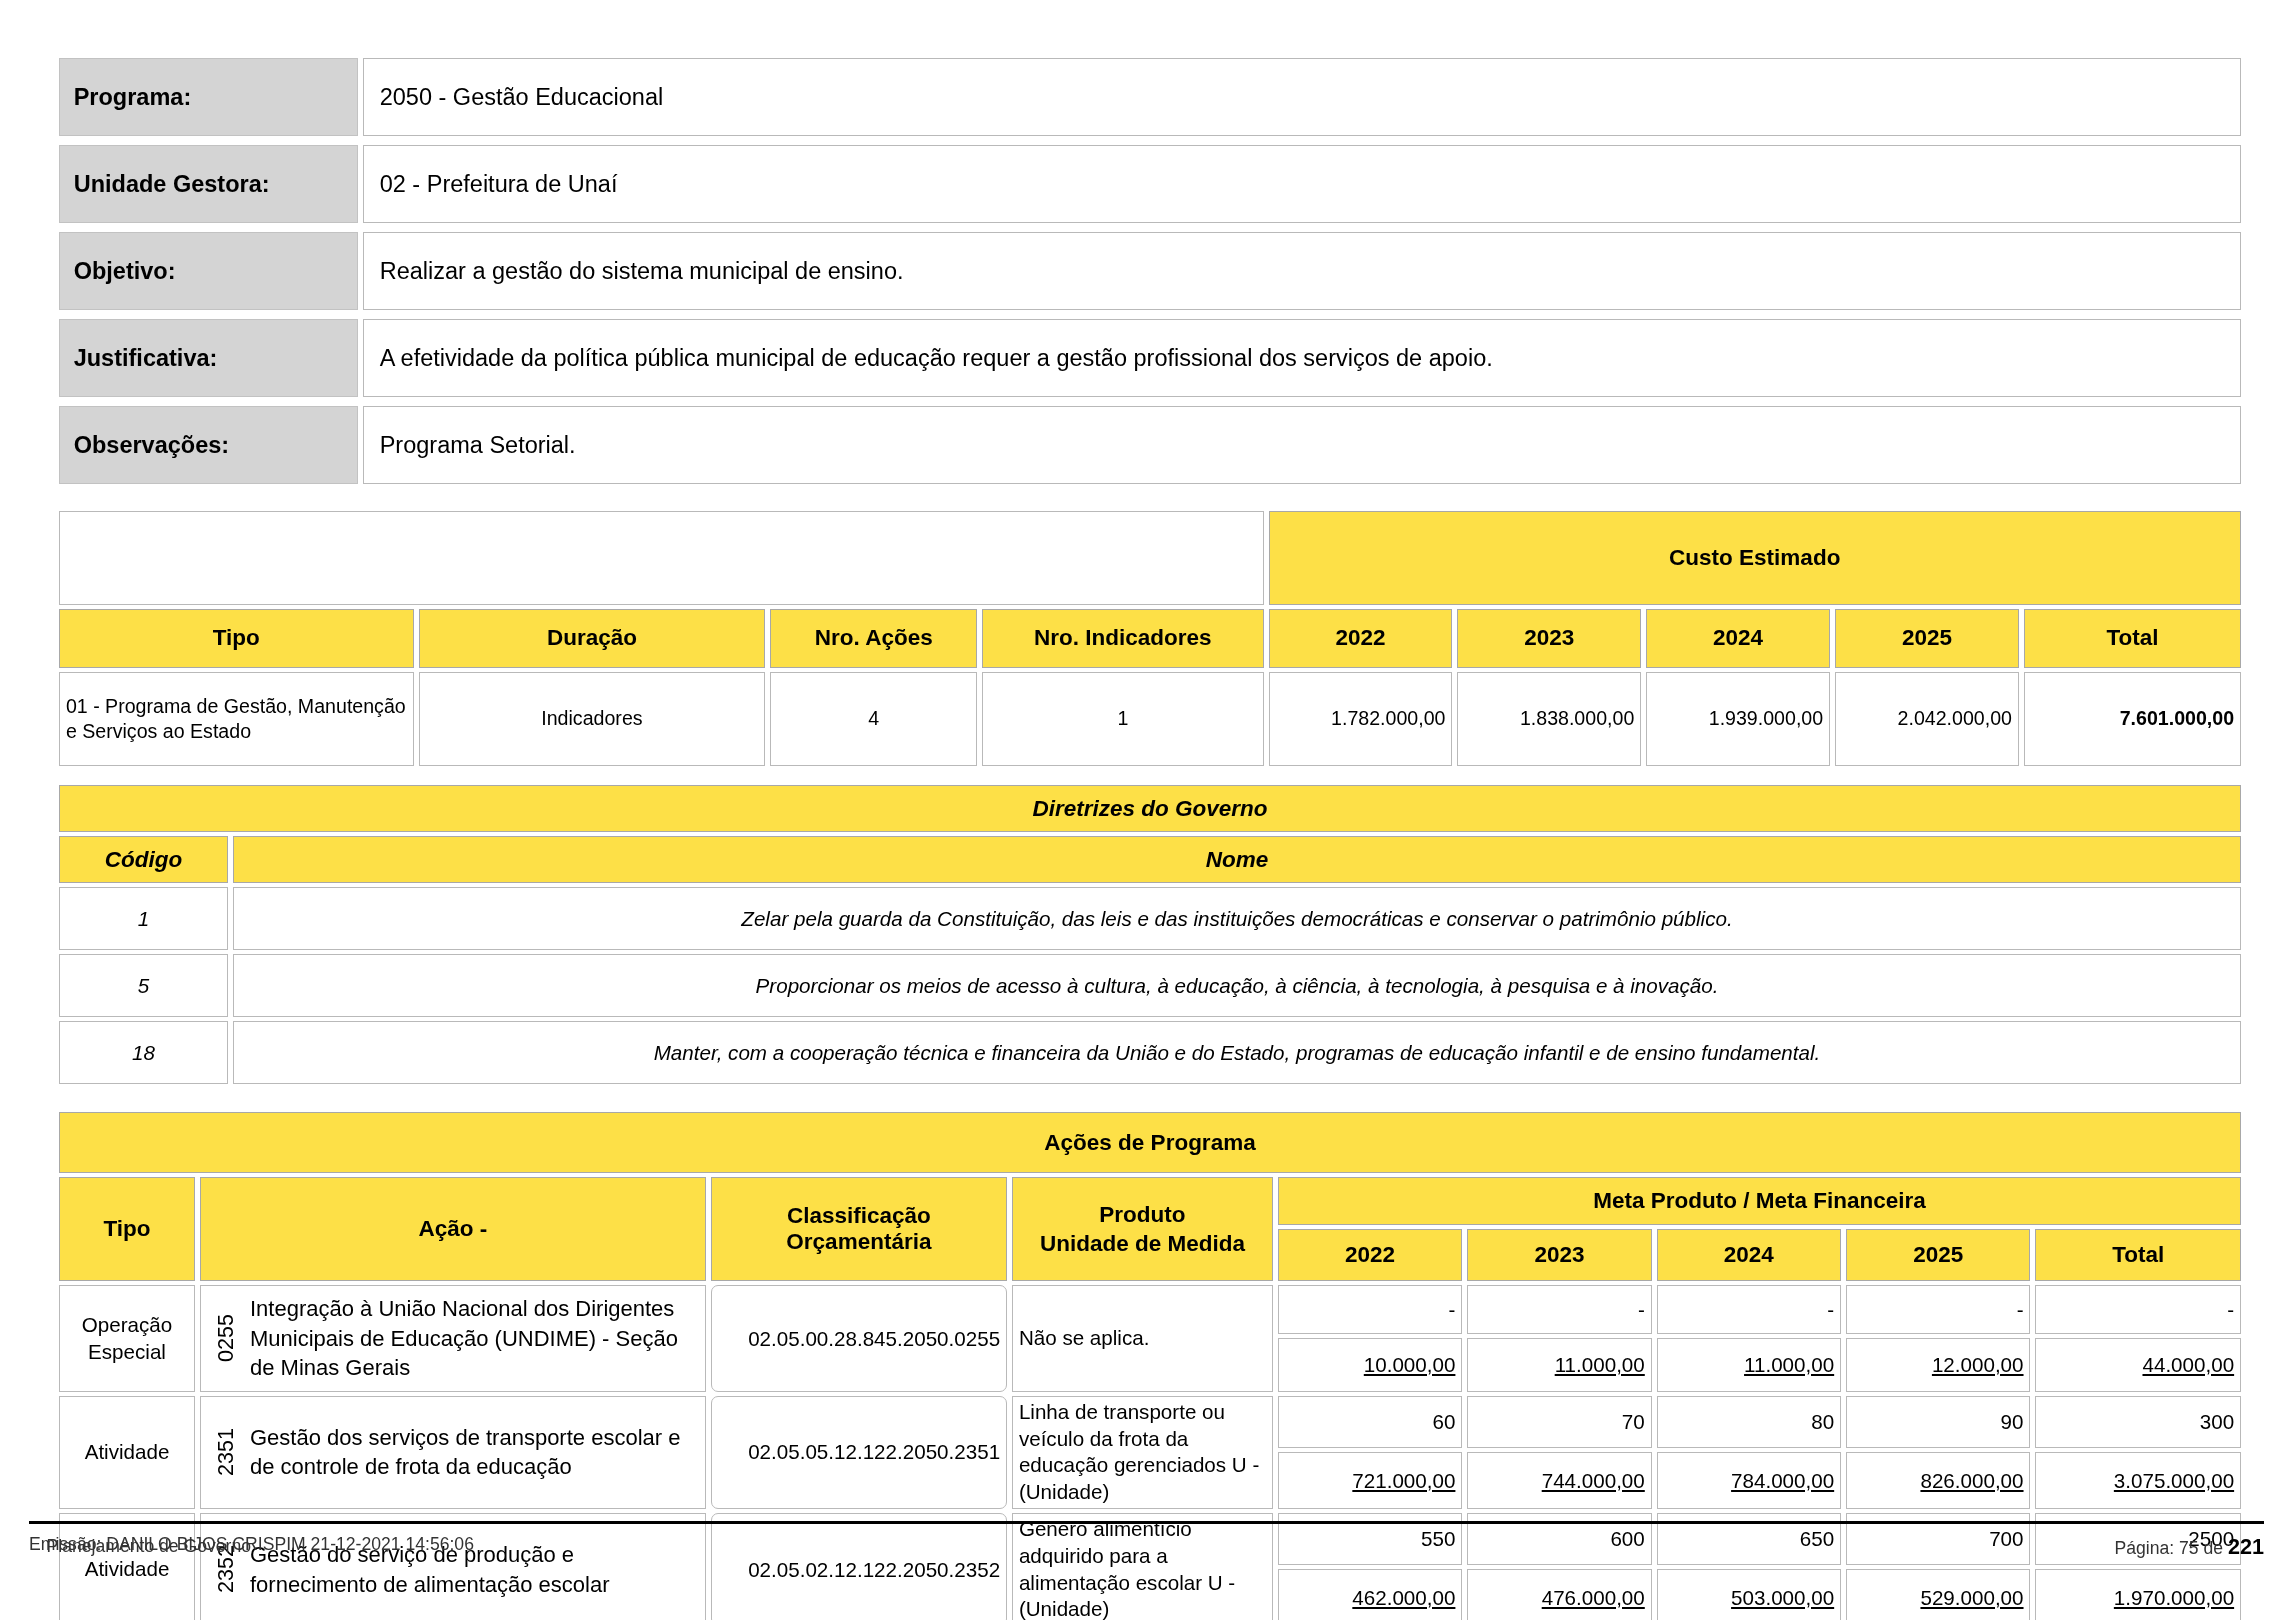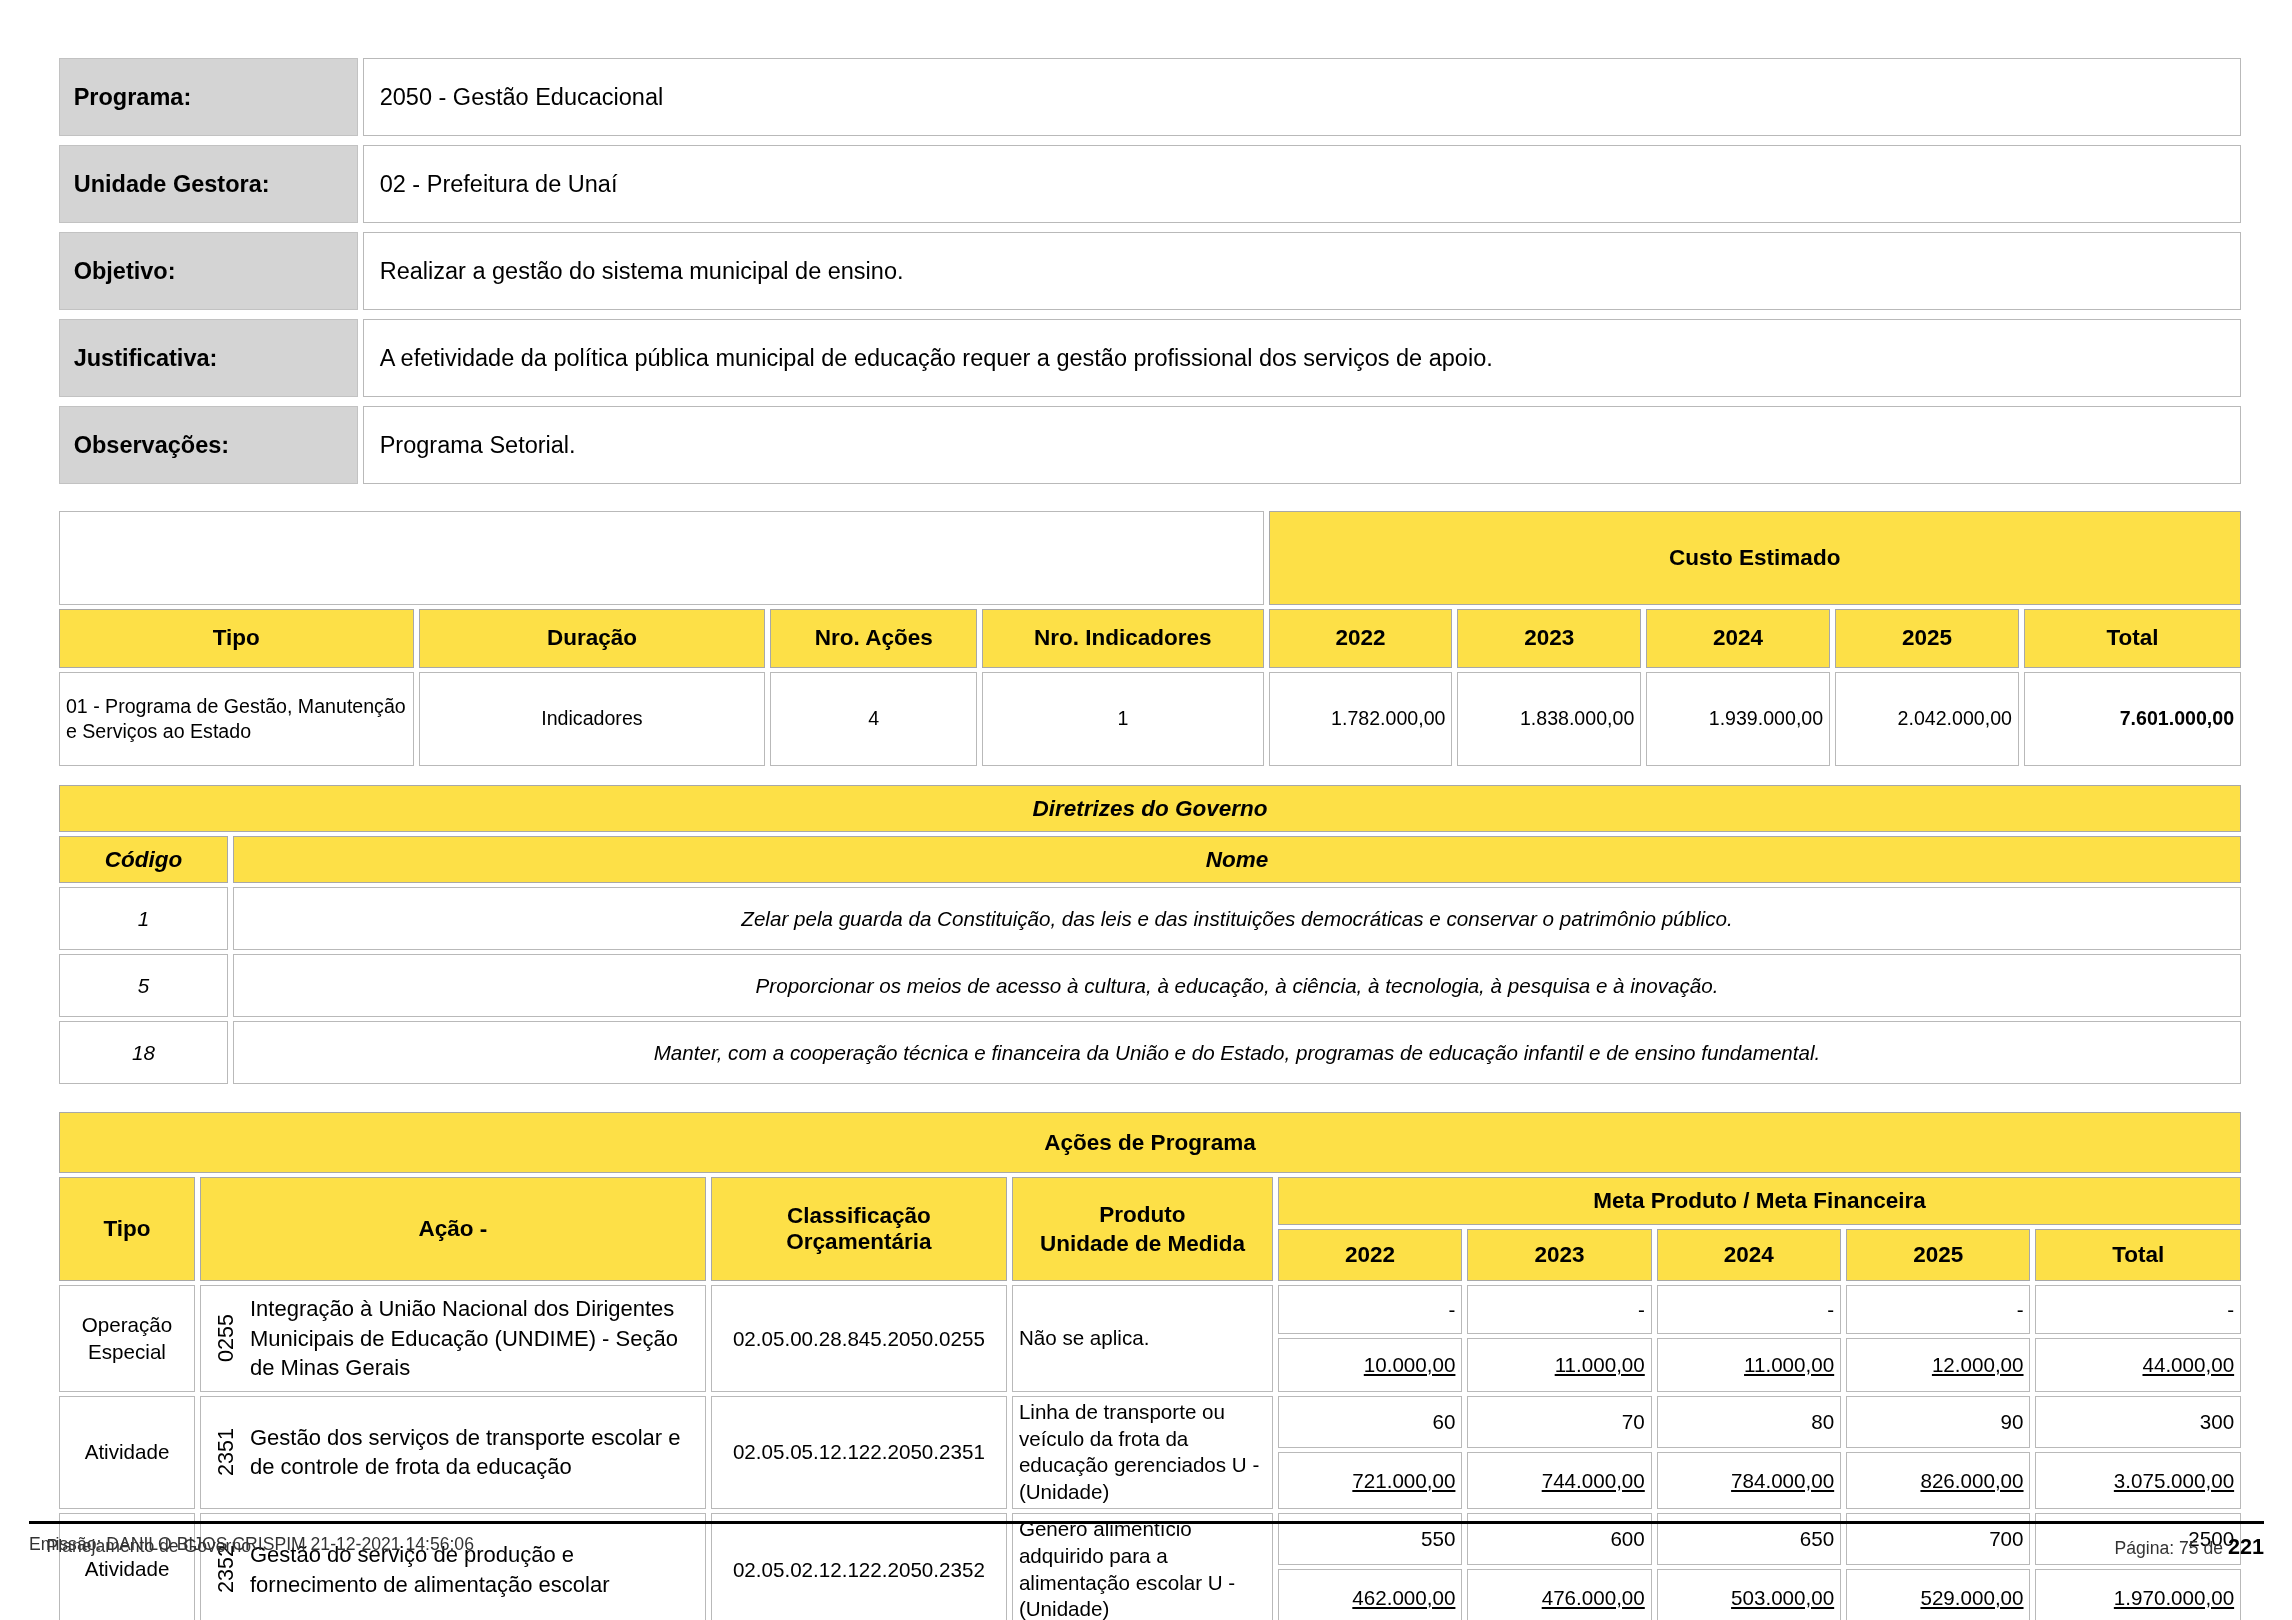--- a/index.html
+++ b/index.html
@@ -68,21 +68,21 @@
   td.mp{height:39px;font-size:19.6px;}
   td.mf{height:43px;font-size:19.6px;text-decoration:underline;}
   td.tipo-acao{text-align:center;font-size:21.6px;line-height:1.3;}
   .acao-wrap{display:flex;align-items:center;gap:13.7px;padding:5.9px 7.8px;}
   .codigo{
     writing-mode:vertical-rl;
     transform:rotate(180deg);
     font-size:21.6px;line-height:1;flex:0 0 auto;
   }
   .acao-text{font-size:22px;line-height:1.35;}
-  td.classif{text-align:center;font-size:19.6px;}
+  td.classif{text-align:right;font-size:19.6px;border-radius:7px;}
   td.produto{font-size:18.6px;line-height:1.3;padding:3.9px 7.8px;}
 
   
   .footer{
     position:absolute;left:29px;right:29px;top:1521px;
     border-top:3.9px solid #000;
   }
   .footer-row{position:relative;padding-top:9.8px;font-size:17.6px;color:#333;}
   .fl{position:absolute;left:17.6px;top:11.8px;}
   .fc{display:block;}

